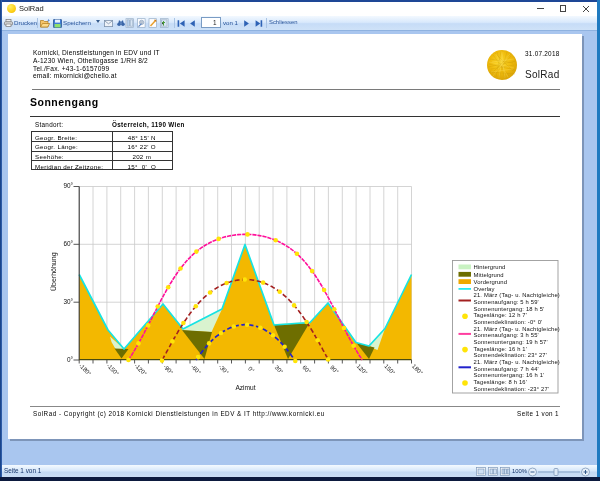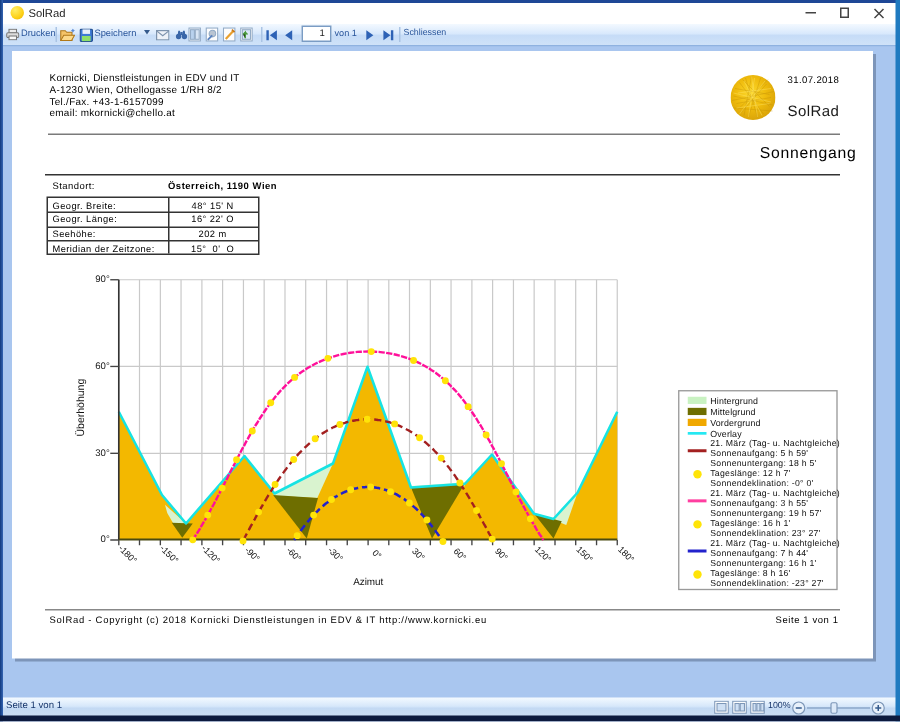--- a/index.html
+++ b/index.html
@@ -94,21 +94,21 @@
 <g stroke="#c08f06" stroke-width="0.4" opacity="0.6">
 <path d="M3,9 L26,13 M4,19 L27,15 M7,25 L24,6 M6,5 L22,26 M2,14 L28,20 M10,2 L18,28 M14,1 L9,27 M1,17 L29,11 M5,23 L25,3 M12,28 L20,2 M2,22 L28,24 M8,3 L26,21"></path>
 </g>
 <g stroke="#ffe76e" stroke-width="0.4" opacity="0.65">
 <path d="M5,12 L27,9 M4,22 L26,19 M9,4 L21,27 M16,2 L12,28 M2,12 L27,18 M6,26 L23,4 M18,28 L14,1"></path>
 </g>
 </svg>
 <div class="abs" style="left:525px;top:50.2px;font-size:6.4px;letter-spacing:0.25px;color:#000">31.07.2018</div>
 <div class="abs" style="left:525px;top:68.8px;font-size:10px;letter-spacing:0.3px;color:#1a1a1a">SolRad</div>
 <div class="abs" style="left:32px;top:89px;width:528px;height:1.2px;background:#7a7a7a"></div>
-<div class="abs" style="left:30px;top:95.7px;width:541px;text-align:right;font-size:10.5px;letter-spacing:0.5px;font-weight:normal;color:#000">Sonnengang</div>
+<div class="abs" style="left:30px;top:95.7px;width:541px;text-align:left;font-size:10.5px;letter-spacing:0.5px;font-weight:bold;color:#000">Sonnengang</div>
 <div class="abs" style="left:30px;top:116px;width:529.5px;height:1px;background:#333"></div>
 <div class="abs" style="left:35px;top:120.8px;font-size:6.3px;letter-spacing:0.3px;color:#000">Standort:</div>
 <div class="abs" style="left:112px;top:120.8px;font-size:6.3px;letter-spacing:0.35px;font-weight:bold;color:#000">Österreich, 1190 Wien</div>
 <div class="abs" style="left:31px;top:130.7px;width:141.5px;height:39px;border:1px solid #333">
   <div style="position:absolute;left:79.5px;top:0;width:1px;height:100%;background:#333"></div>
   <div style="position:absolute;left:0;top:9.4px;width:100%;height:1px;background:#333"></div>
   <div style="position:absolute;left:0;top:19.1px;width:100%;height:1px;background:#333"></div>
   <div style="position:absolute;left:0;top:28.8px;width:100%;height:1px;background:#333"></div>
 </div>
 <div class="abs" style="left:35px;top:132.5px;font-size:6.2px;letter-spacing:0.3px;line-height:9.7px;color:#000">Geogr. Breite:<br>Geogr. Länge:<br>Seehöhe:<br>Meridian der Zeitzone:</div>

